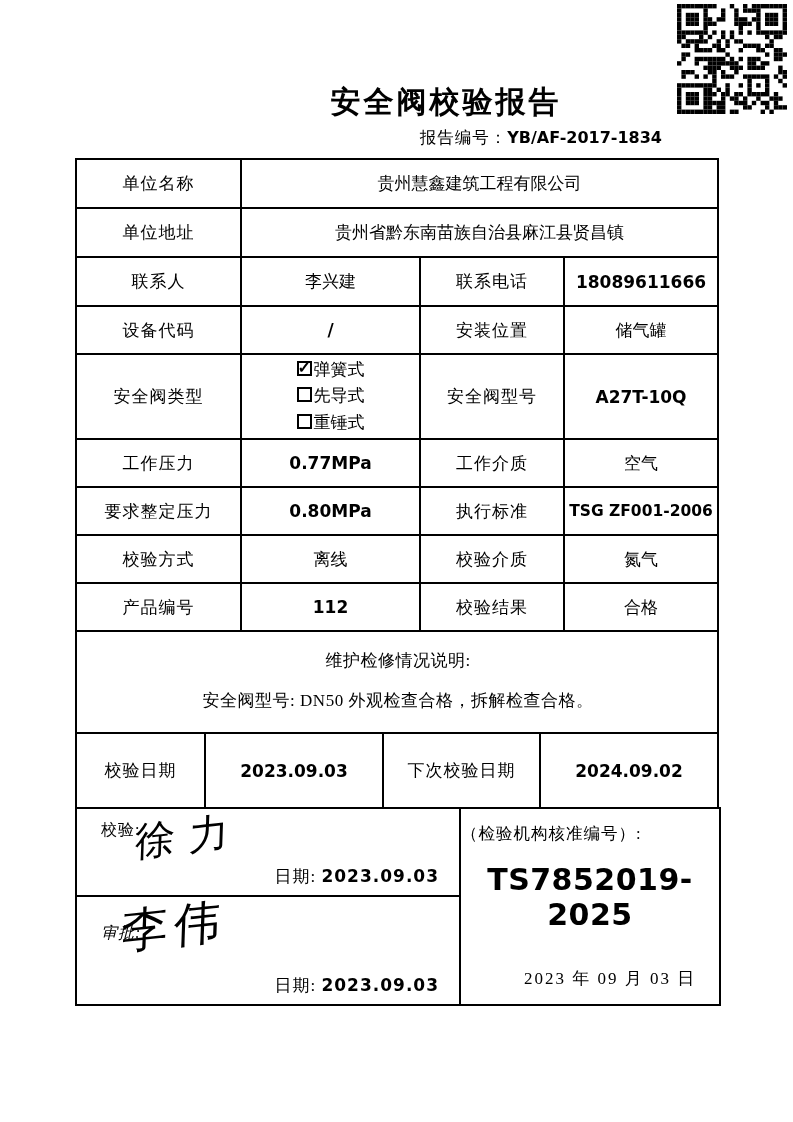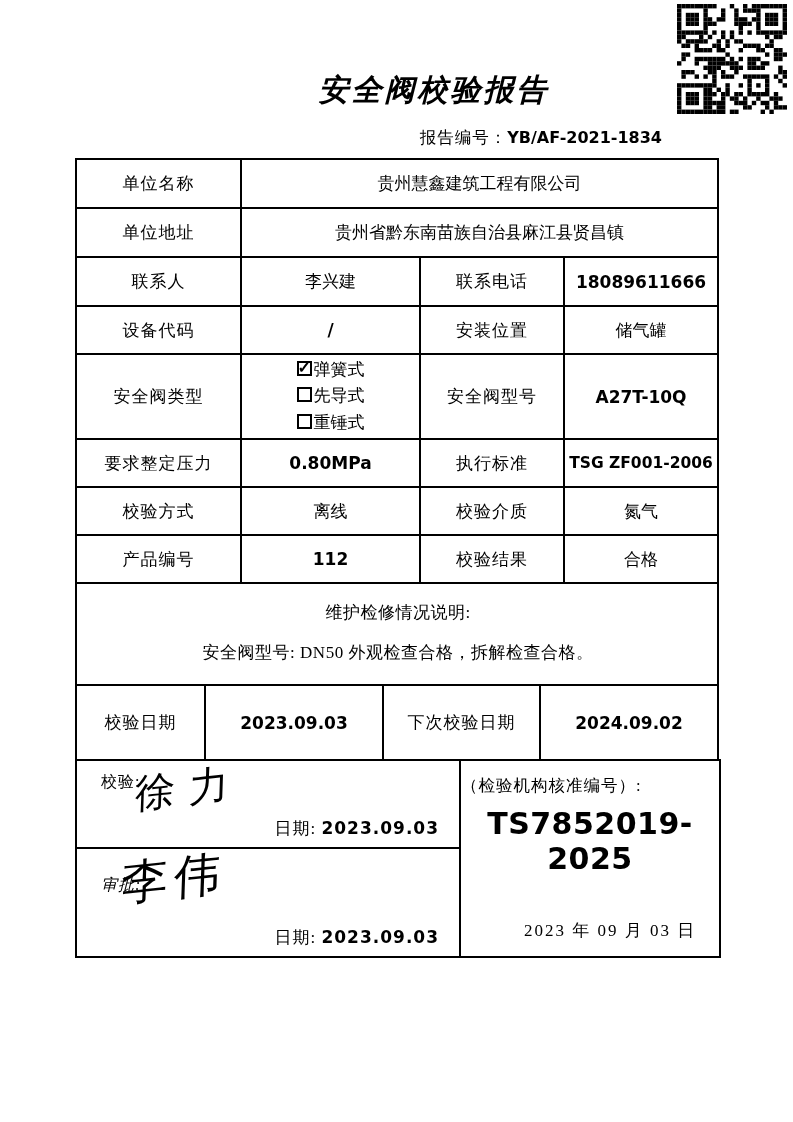--- a/index.html
+++ b/index.html
@@ -8,23 +8,23 @@
     width:793px;height:1122px;
     background:#ffffff;
     color:#000;
     font-family:"Liberation Serif","DejaVu Serif",serif;
     overflow:hidden;
   }
   
   .qr{position:absolute;left:677px;top:4px;width:110px;height:110px;}
   .qr svg{display:block;width:110px;height:110px;}
   .title{
-    position:absolute;left:75px;top:70px;width:642px;margin:0;
+    position:absolute;left:75px;top:70px;width:642px;margin:12px;
     padding-left:76px;box-sizing:border-box;
-    text-align:center;font-size:30px;font-weight:bold;letter-spacing:3px;font-style:italic;
+    text-align:center;font-size:30px;font-weight:bold;letter-spacing:3px;
   }
   .report-line{
     position:absolute;top:127px;right:131px;
     font-size:16.5px;letter-spacing:1px;white-space:nowrap;
   }
   .num{font-family:"DejaVu Sans","Liberation Sans",sans-serif;font-weight:600;}
   .report-line .num{font-size:16px;letter-spacing:0;}
 
   
   .tables{position:absolute;left:75px;top:158px;width:644px;}
@@ -67,21 +67,21 @@
     font-weight:500;white-space:nowrap;
   }
   .sigA{left:58px;top:8px;letter-spacing:14px;}
   .sigB{left:44px;top:6px;font-size:47px;letter-spacing:6px;}
   .sig-date{position:absolute;right:20px;bottom:7px;font-size:17px;white-space:nowrap;letter-spacing:1px;}
   .sig-date .num{font-size:17px;}
 
   td.agency{position:relative;vertical-align:top;}
   .agency-label{position:absolute;left:0;top:14px;font-size:16.5px;letter-spacing:1px;}
   .agency-code{
-    position:absolute;left:0;right:0;top:45px;
+    position:absolute;left:0;right:0;top:53px;
     font-size:30px;font-weight:bold;letter-spacing:0.5px;
   }
   .agency-date{
     position:absolute;left:40px;right:0;bottom:14px;text-align:center;
     font-size:17px;letter-spacing:2px;
   }
 </style>
 </head>
 <body>
 
@@ -398,21 +398,21 @@
         <rect x="52.80" y="105.60" width="4.40" height="4.40"></rect>
         <rect x="57.20" y="105.60" width="4.40" height="4.40"></rect>
         <rect x="83.60" y="105.60" width="4.40" height="4.40"></rect>
         <rect x="92.40" y="105.60" width="4.40" height="4.40"></rect>
       </svg>
   </div>
 
   <h1 class="title">安全阀校验报告</h1>
 
   <div class="report-line">
-    <span>报告编号：</span><span class="num">YB/AF-2021-1834</span>
+    <span>报告编号：</span><span class="num">YB/AF-2017-1834</span>
   </div>
 
   <div class="tables">
 
     <table class="grid tA">
       <colgroup>
           <col style="width:165px">
           <col style="width:179px">
           <col style="width:144px">
           <col style="width:154px">
@@ -443,20 +443,26 @@
         <td class="valve">
           <div class="vline">
             <span class="vopt"><span class="cbox" data-checked="true"></span><span>弹簧式</span></span><span class="vopt"><span class="cbox" data-checked="false"></span><span>先导式</span></span>
           </div>
           <div class="vline">
             <span class="vopt"><span class="cbox" data-checked="false"></span><span>重锤式</span></span>
           </div>
         </td>
         <td class="lab">安全阀型号</td>
         <td class="num">A27T-10Q</td>
+      </tr>
+      <tr class="h48">
+        <td class="lab">工作压力</td>
+        <td class="num">0.77MPa</td>
+        <td class="lab">工作介质</td>
+        <td>空气</td>
       </tr>
       <tr class="h48">
         <td class="lab">要求整定压力</td>
         <td class="num">0.80MPa</td>
         <td class="lab">执行标准</td>
         <td class="num" style="font-size:15.5px">TSG ZF001-2006</td>
       </tr>
       <tr class="h48">
         <td class="lab">校验方式</td>
         <td>离线</td>

